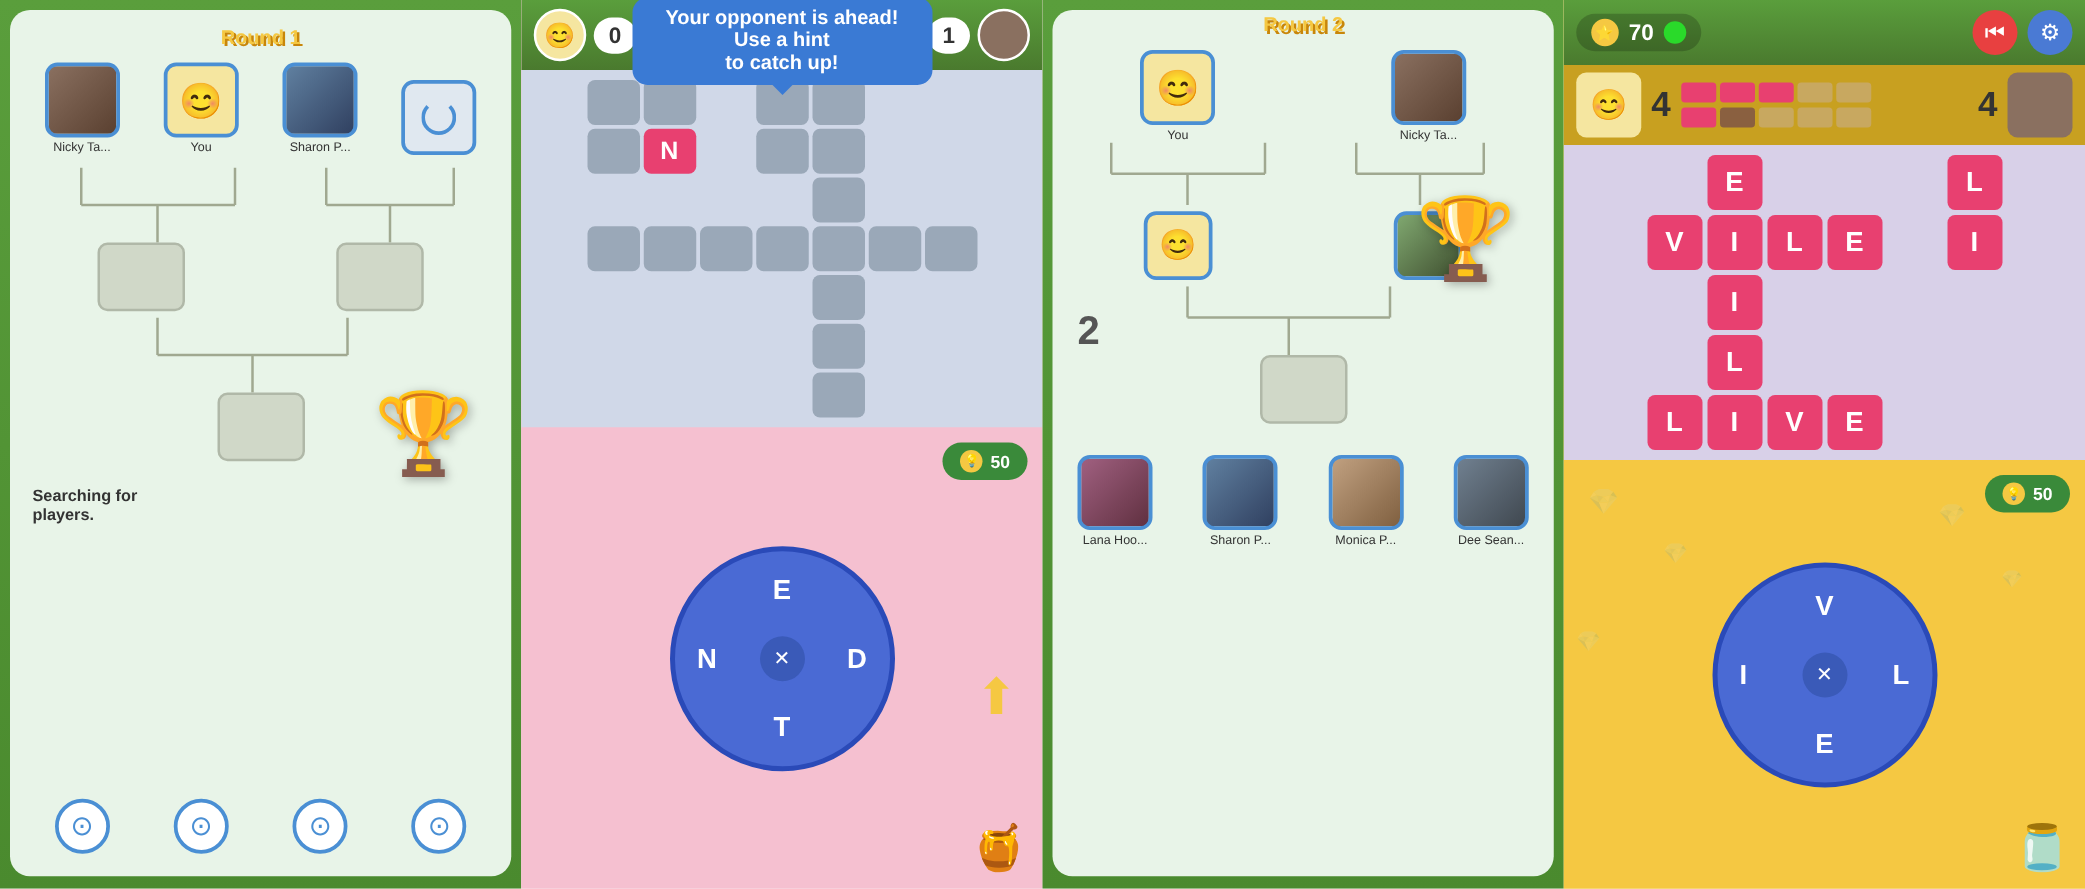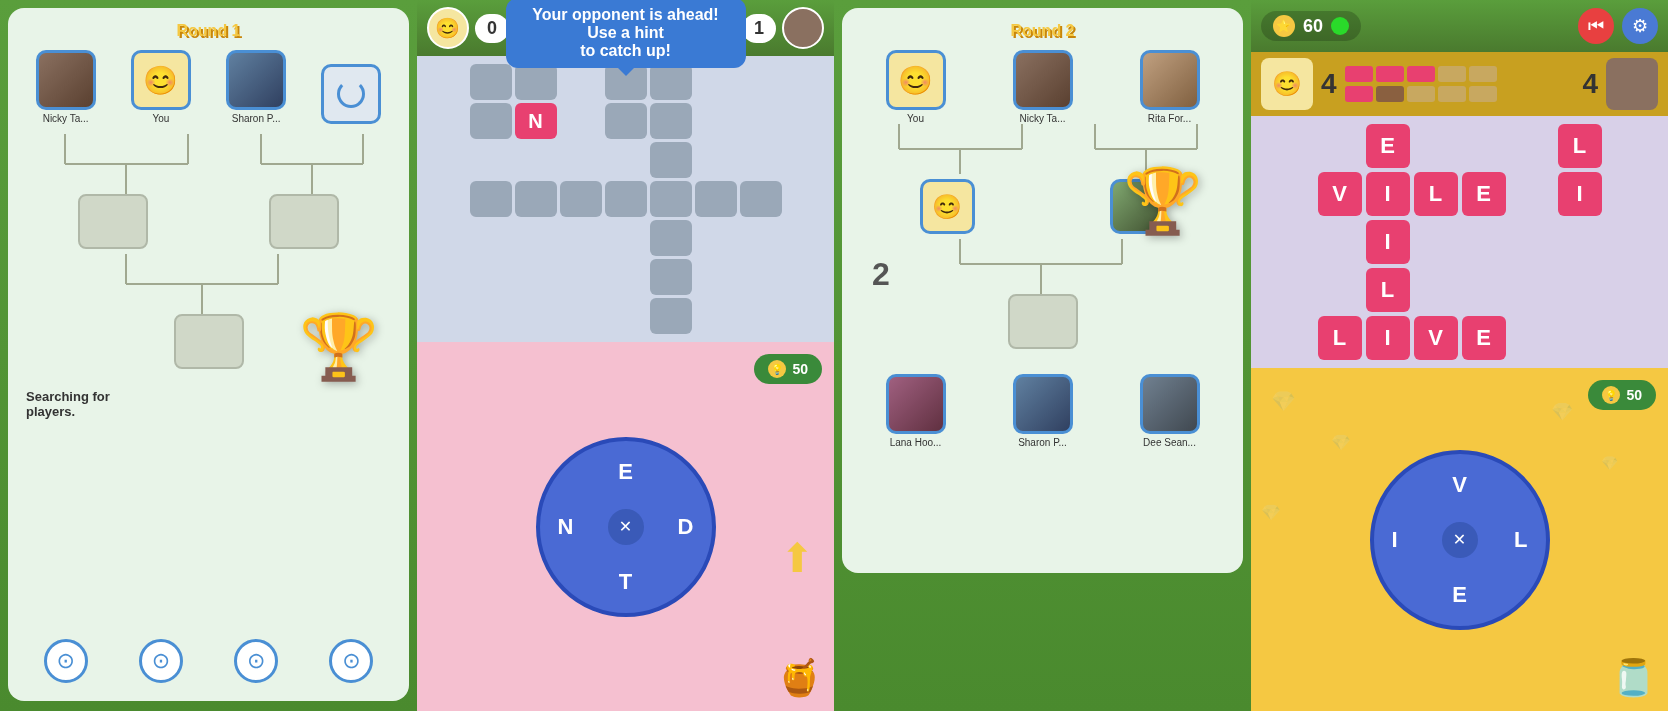--- a/index.html
+++ b/index.html
@@ -353,22 +353,21 @@
       bottom: 12px;
       right: 12px;
       font-size: 36px;
     }
 
     
     .bracket-card-3 {
       margin: 8px;
       background: #e8f4e8;
       border-radius: 16px;
-      padding: 10px;
-      height: 565px;
+      height: 693px;
       position: relative;
     }
 
     .panel4-scores {
       display: flex;
       align-items: center;
       justify-content: space-between;
       background: #c8a020;
       padding: 6px 10px;
     }
@@ -771,24 +770,20 @@
 
     <div class="player-row" style="margin-top: 6px;">
       <div class="player-slot">
         <div class="player-avatar-smiley">😊</div>
         <div class="player-name">You</div>
       </div>
       <div class="player-slot">
         <div class="player-avatar avatar-photo-1"></div>
         <div class="player-name">Nicky Ta...</div>
       </div>
-      <div class="player-slot">
-        <div class="player-avatar avatar-photo-4"></div>
-        <div class="player-name">Rita For...</div>
-      </div>
     </div>
 
     <div style="position: relative; height: 240px;">
       <svg width="380" height="60" style="position:absolute;top:0;left:0;">
         <line x1="47" y1="0" x2="47" y2="25" stroke="#a0a890" stroke-width="2"></line>
         <line x1="170" y1="0" x2="170" y2="25" stroke="#a0a890" stroke-width="2"></line>
         <line x1="47" y1="25" x2="170" y2="25" stroke="#a0a890" stroke-width="2"></line>
         <line x1="108" y1="25" x2="108" y2="50" stroke="#a0a890" stroke-width="2"></line>
 
         <line x1="243" y1="0" x2="243" y2="25" stroke="#a0a890" stroke-width="2"></line>
@@ -827,33 +822,37 @@
     <div class="player-row" style="margin-top: 10px;">
       <div class="player-slot">
         <div class="player-avatar avatar-photo-6"></div>
         <div class="player-name">Lana Hoo...</div>
       </div>
       <div class="player-slot">
         <div class="player-avatar avatar-photo-2"></div>
         <div class="player-name">Sharon P...</div>
       </div>
       <div class="player-slot">
+        <div class="player-avatar avatar-photo-4"></div>
+        <div class="player-name">Monica P...</div>
+      </div>
+      <div class="player-slot">
         <div class="player-avatar avatar-photo-3"></div>
         <div class="player-name">Dee Sean...</div>
       </div>
     </div>
   </div>
 </div>
 
 <div class="panel panel-4" style="display:flex;flex-direction:column;">
 
   <div class="p4-top-nav">
     <div class="nav-score-area">
       <div style="width:22px;height:22px;background:#f5c842;border-radius:50%;display:flex;align-items:center;justify-content:center;font-size:12px;">⭐</div>
-      <span class="score-number">60</span>
+      <span class="score-number">70</span>
       <div class="green-gem"></div>
     </div>
     <div style="display:flex;gap:8px;">
       <div class="home-btn">⏮</div>
       <div class="settings-btn">⚙</div>
     </div>
   </div>
 
   <div class="panel4-scores">
     <div class="p4-score-left">

